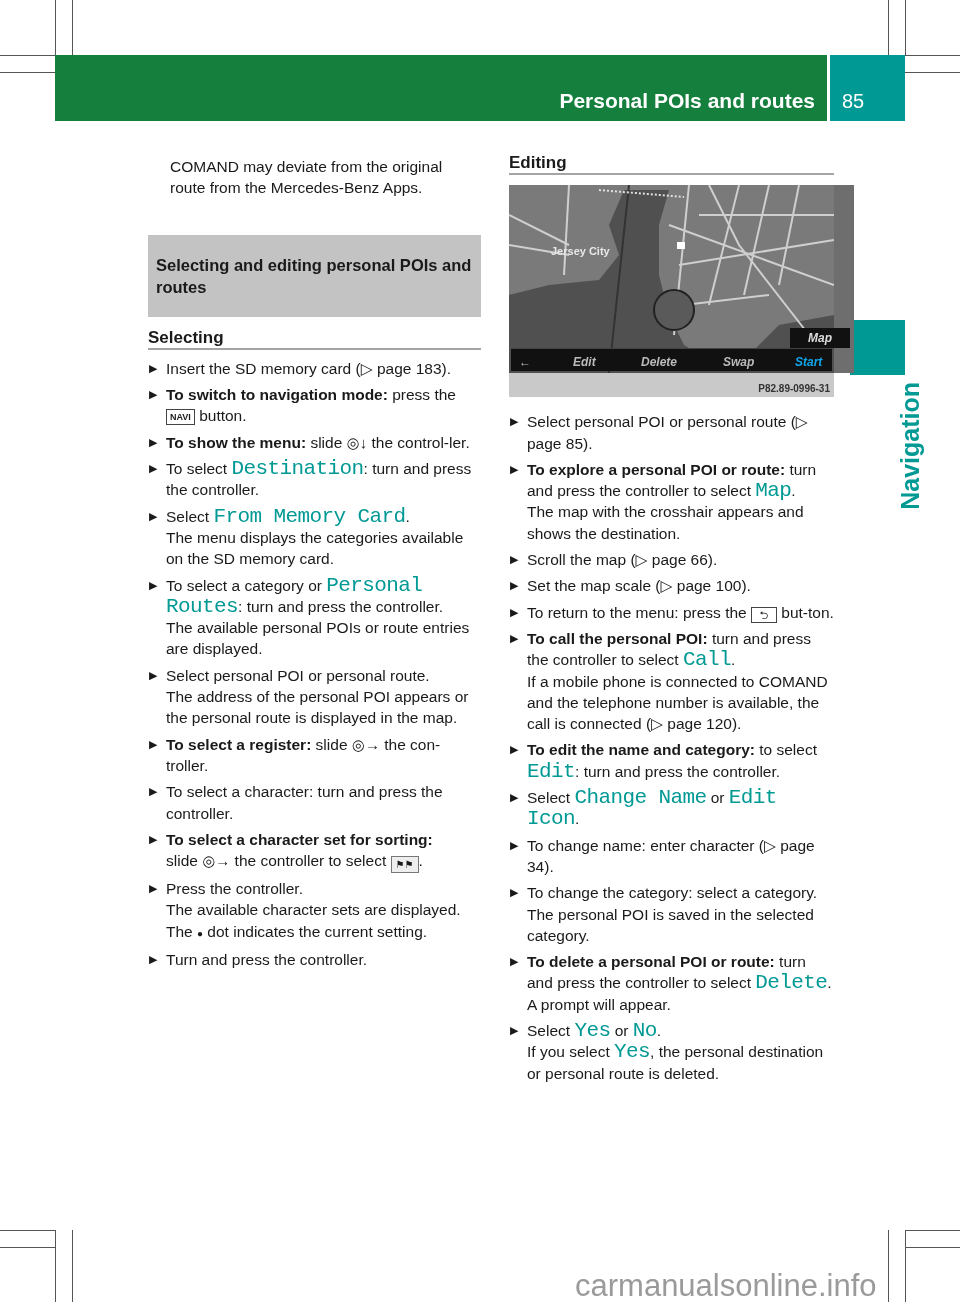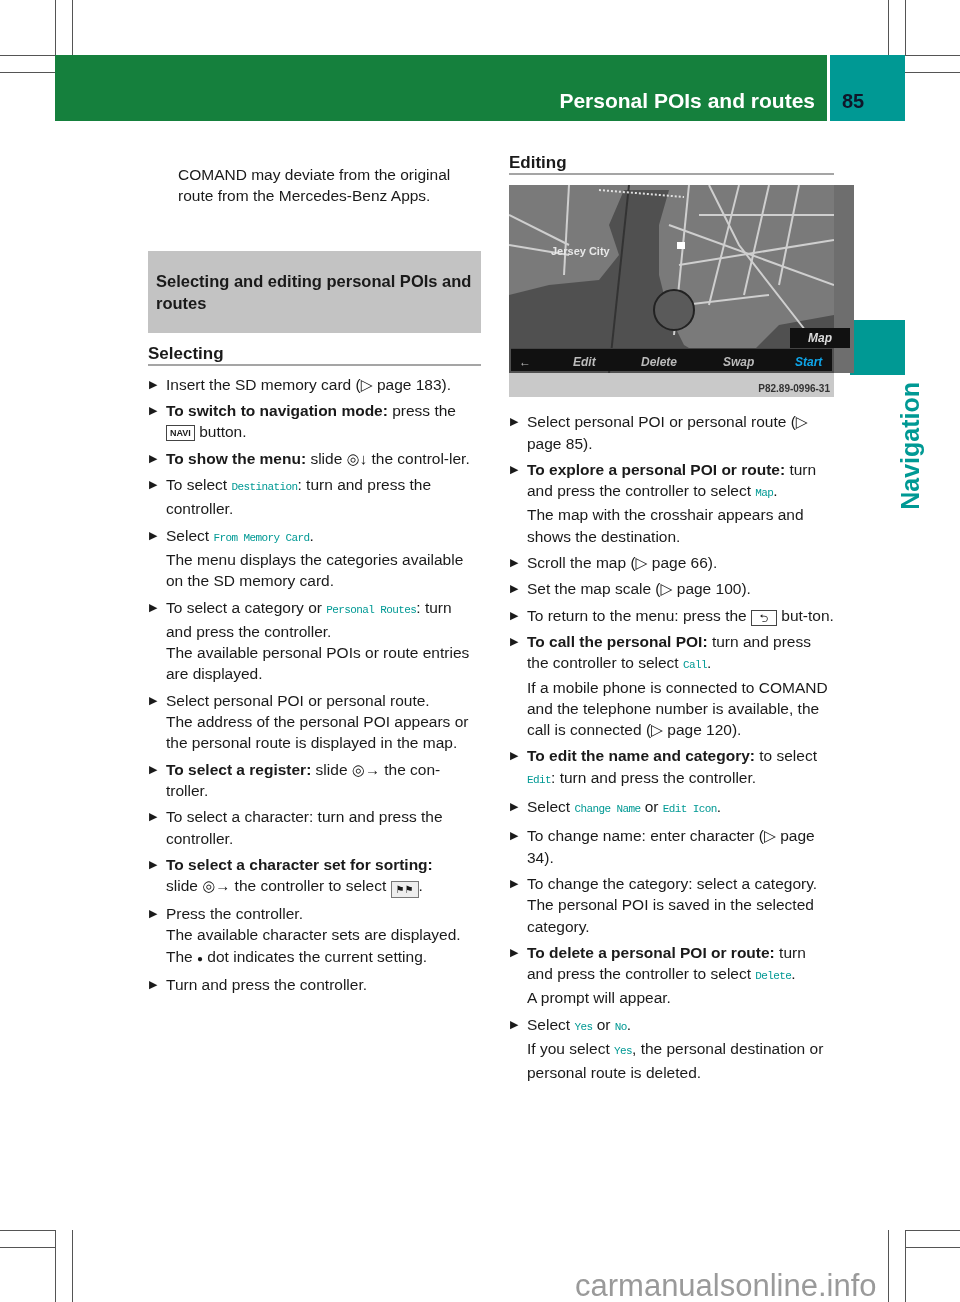--- a/index.html
+++ b/index.html
@@ -2,40 +2,40 @@
 <html><head>
 <meta charset="utf-8">
 <style>
   html, body { margin:0; padding:0; }
   body { width:960px; height:1302px; position:relative; background:#ffffff; overflow:hidden;
          font-family:"Liberation Sans", sans-serif; color:#1a1a1a; }
   .crop { position:absolute; border-color:#555; border-style:solid; border-width:0; }
   .header-bar { position:absolute; top:55px; left:55px; width:772px; height:66px; background:#15803d; }
   .header-title { position:absolute; right:12px; bottom:8px; color:#fff; font-weight:bold; font-size:21px; }
   .page-box { position:absolute; top:55px; left:830px; width:75px; height:66px; background:#009994; }
-  .page-num { position:absolute; left:12px; bottom:8px; color:#0f172a; font-weight:bold; font-size:20px; }
+  .page-num { position:absolute; left:12px; bottom:8px; color:#ffffff; font-weight:normal; font-size:20px; }
   .side-tab { position:absolute; top:320px; left:850px; width:55px; height:55px; background:#009994; }
   .side-label { position:absolute; left:848px; top:382px; width:60px; height:230px; }
   .side-label span { position:absolute; left:50%; top:0; transform-origin:0 0; transform:translate(18px, 0) rotate(-90deg) translateX(-100%);
      color:#009994; font-weight:bold; font-size:25px; white-space:nowrap; display:block; }
   .col { position:absolute; font-size:15.5px; line-height:21.3px; }
   .col-left { left:148px; width:333px; }
   .col-right { left:509px; width:325px; }
   .intro { padding-left:18px; }
   .sec-banner { background:#c3c3c3; font-weight:bold; font-size:16.5px; line-height:22px; padding:19px 8px; }
   .sub-h { font-weight:bold; font-size:17px; border-bottom:2px solid #a5a5a5; margin-bottom:8px; }
   .step { position:relative; padding-left:18px; margin-bottom:5px; }
   .step .arrow { position:absolute; left:1px; top:0; font-size:11px; }
   .b { font-weight:bold; }
-  .ui { font-family:"Liberation Mono", monospace; color:#009994; font-size:11px; letter-spacing:-0.6px; }
+  .ui { font-family:"Liberation Mono", monospace; color:#009994; font-size:21px; letter-spacing:-0.6px; }
   .key { display:inline-block; border:1px solid #444; font-size:9px; font-weight:bold; padding:0 3px; line-height:14px; vertical-align:1px; }
   .backkey { display:inline-block; border:1px solid #444; width:24px; height:14px; text-align:center; font-size:11px; line-height:14px; vertical-align:-1px; }
   .flagkey { display:inline-block; border:1px solid #777; background:#eee; width:26px; height:15px; font-size:10px; line-height:15px; text-align:center; vertical-align:-2px; }
   .ctl { font-size:15px; }
-  p { margin:12px; }
+  p { margin:4px; }
   .para { margin-bottom:6px; }
   .map-fig { position:relative; width:325px; height:212px; margin-top:10px; }
   .map { position:absolute; left:0; top:0; width:325px; height:188px; background:#6e6e6e; overflow:hidden;padding-left:20px; }
   .map-foot { position:absolute; left:0; top:188px; width:325px; height:24px; background:#c9c9c9; }
   .fig-code { position:absolute; right:4px; top:5px; font-size:10px; color:#333; font-weight:bold; }
   .map-btnbar { position:absolute; left:2px; bottom:2px; width:321px; height:22px; background:#111; border-top:1px solid #444; }
   .map-btn { position:absolute; top:3px; color:#bbb; font-style:italic; font-weight:bold; font-size:12px; }
   .map-btn.sel { color:#0ea5e9; }
   .map-side { position:absolute; right:4px; bottom:25px; width:60px; height:20px; background:#111; color:#ddd; font-style:italic; font-weight:bold; font-size:12px; text-align:center; line-height:20px; }
   .city { position:absolute; left:42px; top:56px; color:#e8e8e8; font-size:11px; font-weight:bold; }

